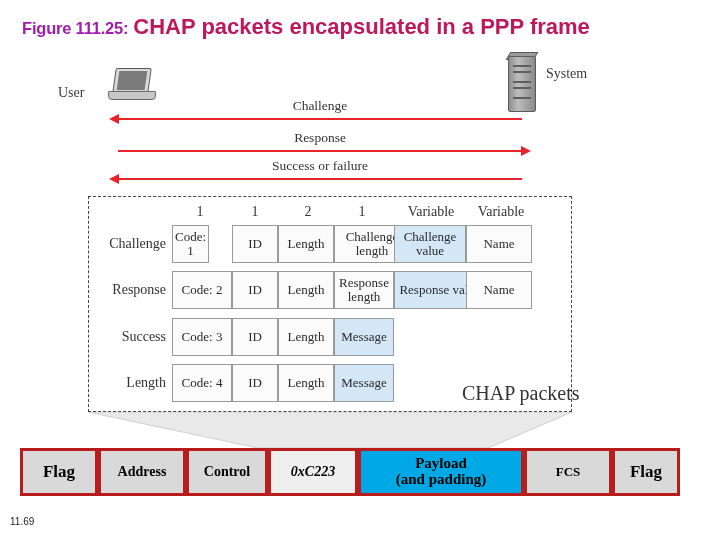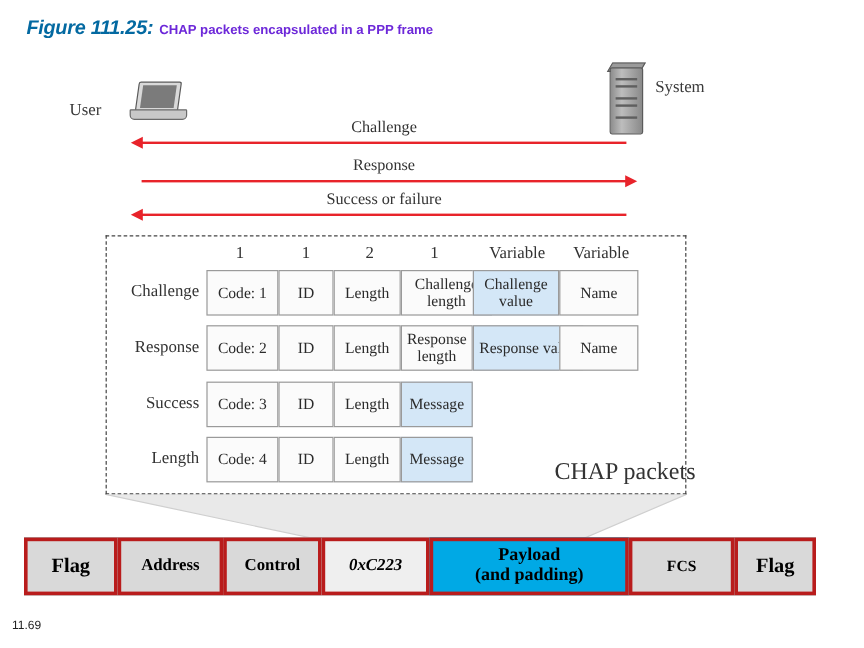--- a/index.html
+++ b/index.html
@@ -16,30 +16,29 @@
   }
 
   
   .title-row {
     position: absolute;
     left: 22px;
     top: 14px;
     white-space: nowrap;
   }
   .title-red {
-    color: #0369a1;
+    color: #a21caf;
     font-weight: bold;
-    font-style: italic;
     font-size: 16.5px;
     letter-spacing: -0.2px;
   }
   .title-black {
-    color: #6d28d9;
+    color: #be185d;
     font-weight: bold;
-    font-size: 11px;
+    font-size: 22px;
     margin-left: 5px;
   }
 
   
   .exchange {
     position: absolute;
     left: 0;
     top: 50px;
     width: 720px;
     height: 145px;
@@ -326,21 +325,21 @@
 
 <div class="size-header" style="left:168px; width:64px;">1</div>
 <div class="size-header" style="left:232px; width:46px;">1</div>
 <div class="size-header" style="left:278px; width:60px;">2</div>
 <div class="size-header" style="left:330px; width:64px;">1</div>
 <div class="size-header" style="left:394px; width:74px;">Variable</div>
 <div class="size-header" style="left:466px; width:70px;">Variable</div>
 
 <div class="pkt-row" style="left:0; top:225px; width:720px;">
   <div class="pkt-name" style="left:100px; width:66px;">Challenge</div>
-  <div class="cell" style="left:172px; width:60px;">Code: 1</div>
+  <div class="cell" style="left:172px; width:37px;">Code: 1</div>
   <div class="cell" style="left:232px; width:46px;">ID</div>
   <div class="cell" style="left:278px; width:56px;">Length</div>
   <div class="cell" style="left:334px; width:76px;">Challenge length</div>
   <div class="cell blue" style="left:394px; width:72px;">Challenge value</div>
   <div class="cell" style="left:466px; width:66px;">Name</div>
 </div>
 
 <div class="pkt-row" style="left:0; top:271px; width:720px;">
   <div class="pkt-name" style="left:100px; width:66px;">Response</div>
   <div class="cell" style="left:172px; width:60px;">Code: 2</div>

